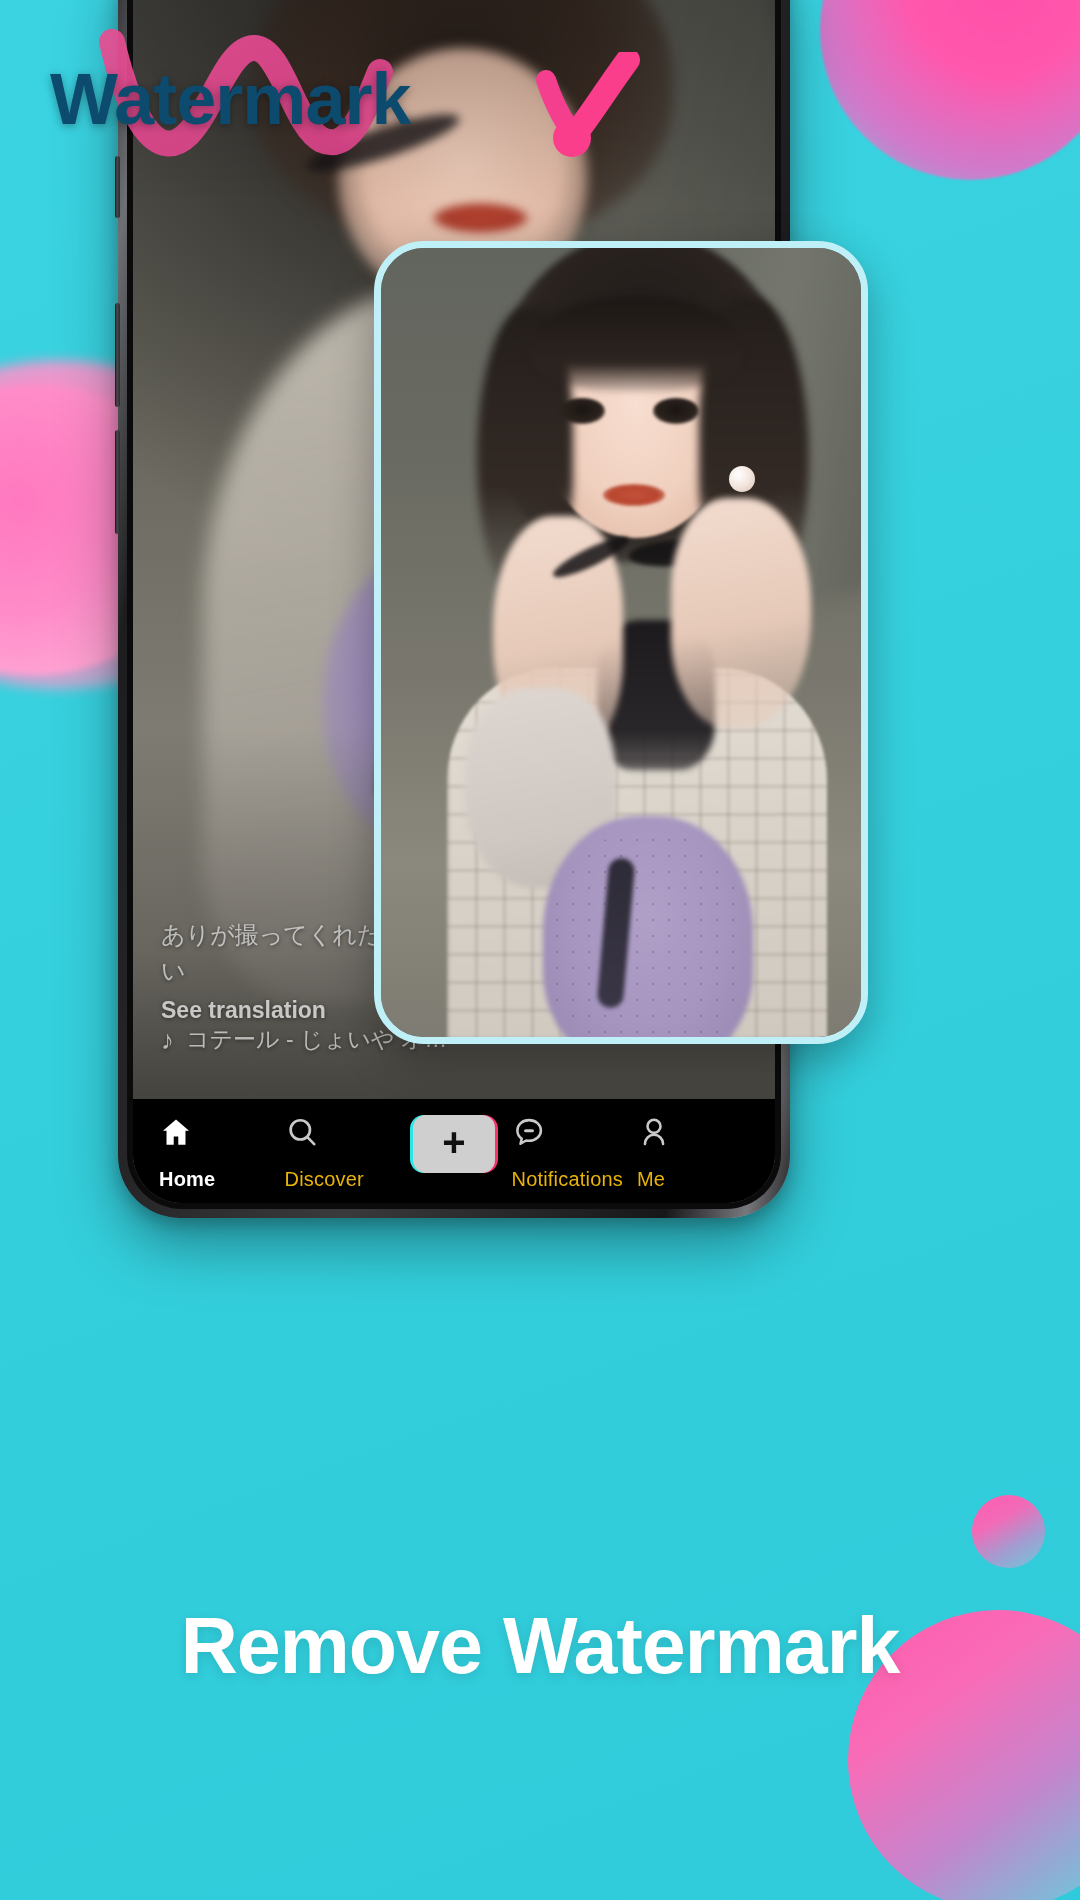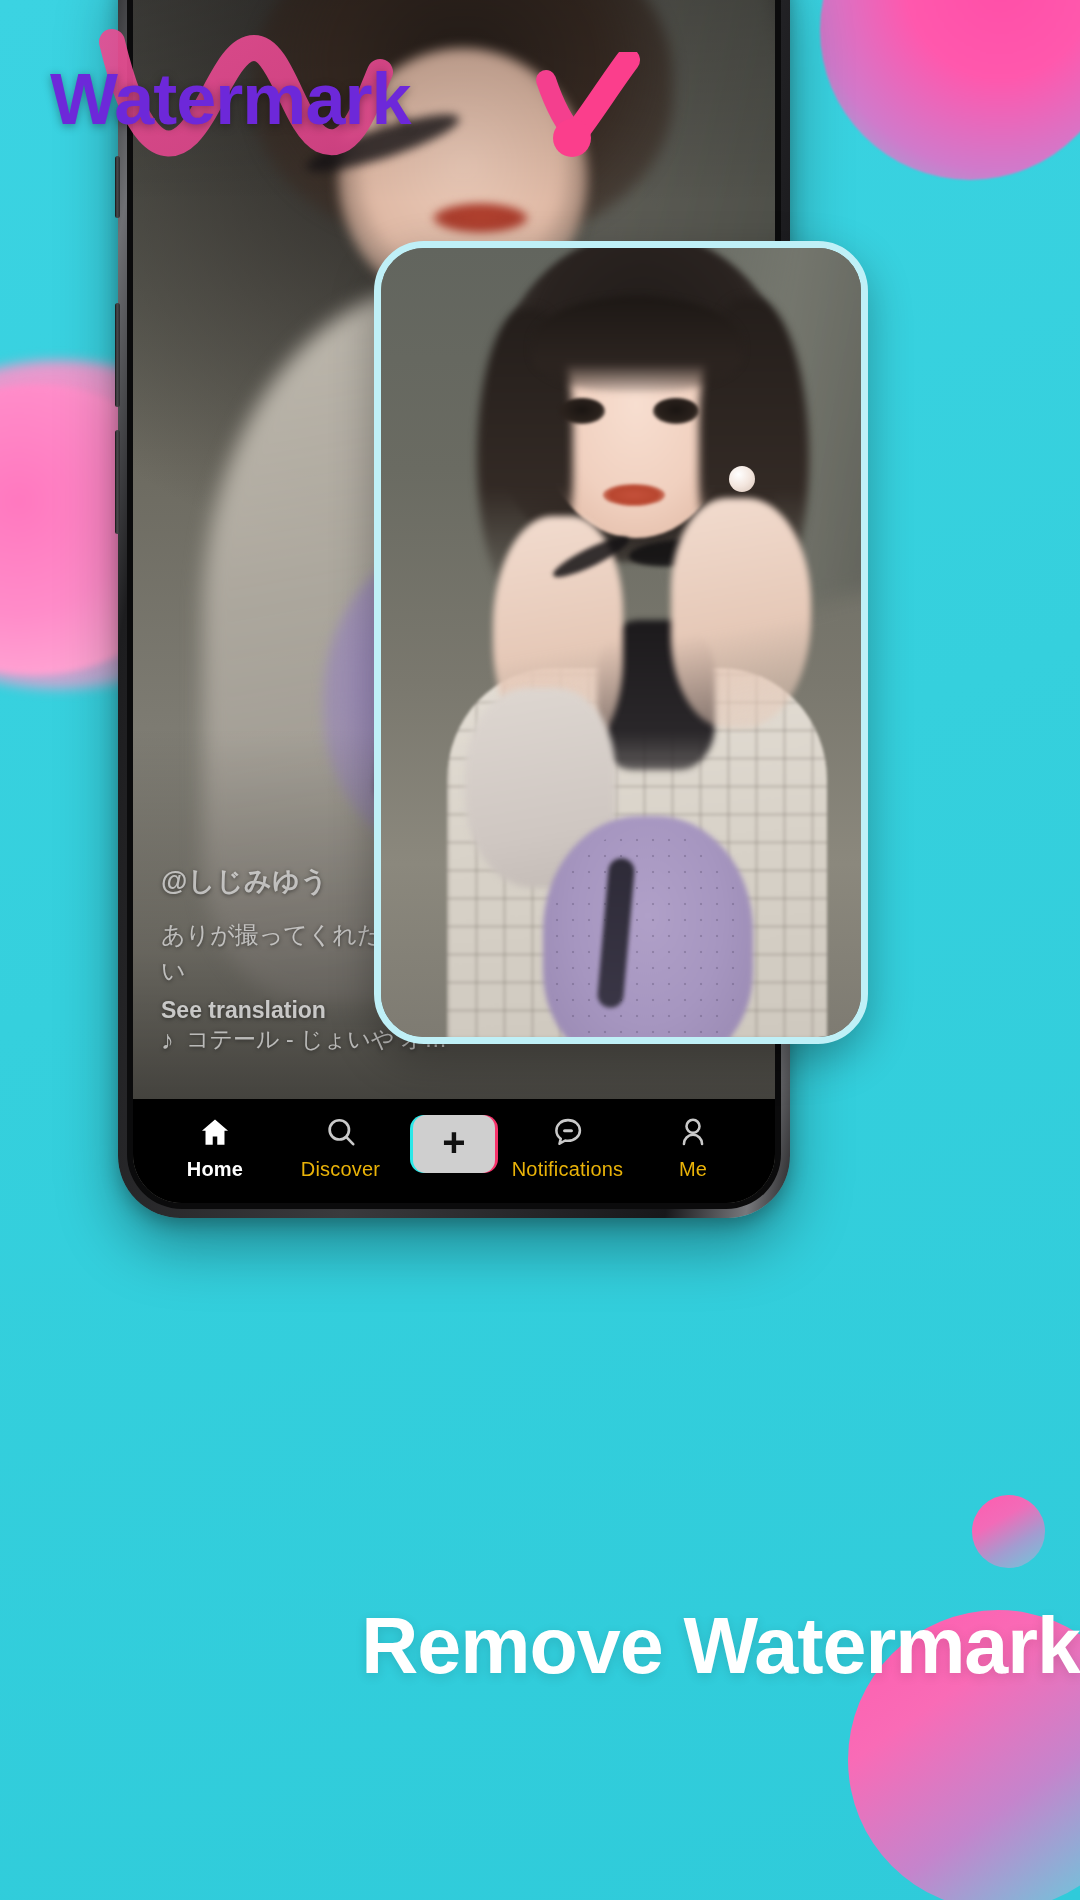--- a/index.html
+++ b/index.html
@@ -144,21 +144,21 @@
     background: linear-gradient(180deg, rgba(0,0,0,0.28) 0%, rgba(0,0,0,0) 20%, rgba(0,0,0,0) 62%, rgba(0,0,0,0.45) 92%, rgba(0,0,0,0.6) 100%);
   }
 
   
   #watermark-art {
     position:absolute; left:46px; top:22px; width:520px; height:160px;
     pointer-events:none;
   }
   #watermark-text {
     position:absolute; left:50px; top:58px;
-    font-size:72px; font-weight:700; color:#6d28d9;
+    font-size:72px; font-weight:700; color:#0c4a6e;
     letter-spacing:-1px;
     text-shadow: 0 2px 10px rgba(0,0,0,0.35);
     white-space:nowrap;
   }
 
   
   #caption {
     position:absolute; left:28px; bottom:148px; width:420px;
     color:rgba(232,232,232,0.72);
     text-shadow:0 1px 4px rgba(0,0,0,0.5);
@@ -170,21 +170,21 @@
   #music-note-icon { font-size:26px; line-height:1; }
 
   
   #nav-bar {
     position:absolute; left:0; right:0; bottom:0; height:104px;
     background:#000000;
     display:flex; align-items:flex-start; justify-content:space-between;
     padding:14px 26px 0 26px;
   }
   .nav-item {
-    display:flex; flex-direction:column; align-items:center; gap:7px;
+    display:flex; flex-direction:column; align-items:flex-start; gap:17px;
     width:112px;
   }
   .nav-icon { height:38px; display:flex; align-items:center; justify-content:center; }
   .nav-label { font-size:20px; color:#eab308; letter-spacing:0.2px; }
   .nav-item.active .nav-label { color:#ffffff; font-weight:700; }
   .nav-item.active .nav-icon svg { fill:#ffffff; }
 
   #nav-create {
     position:relative; width:88px; height:58px; margin-top:2px;
     display:flex; align-items:center; justify-content:center;
@@ -337,21 +337,21 @@
     position:absolute; left:222px; top:610px; width:26px; height:150px;
     border-radius:14px;
     background: linear-gradient(180deg,#2e2b38 0%, #3a3646 100%);
     filter: blur(2px);
     transform: rotate(5deg);
   }
 
   
   #headline {
     position:absolute; left:0; right:0; top:1600px;
-    text-align:right;
+    text-align:center;
     font-size:79px; font-weight:700; color:#ffffff;
     letter-spacing:-1px;
     text-shadow: 0 3px 12px rgba(0,0,0,0.12);
   }
 </style>
 </head>
 <body>
 
 <div id="bg"></div>
 
@@ -375,21 +375,20 @@
     <div id="subject-hair"></div>
     <div id="subject-face"></div>
     <div id="subject-lips"></div>
     <div id="subject-arm-band"></div>
     <div id="subject-body"></div>
     <div id="subject-bag"></div>
     <div id="subject-bag-strap"></div>
     <div id="screen-vignette"></div>
 
     <div id="caption">
-      <div id="caption-username">@しじみゆう</div>
       <div id="caption-desc" style="white-space:pre-line;">ありが撮ってくれた〜
 い</div>
       <div id="caption-translate">See translation</div>
       <div id="caption-music">
         <span id="music-note-icon">♪</span>
         <span>コテール - じょいや  オ…</span>
       </div>
     </div>
 
     <div id="nav-bar">

